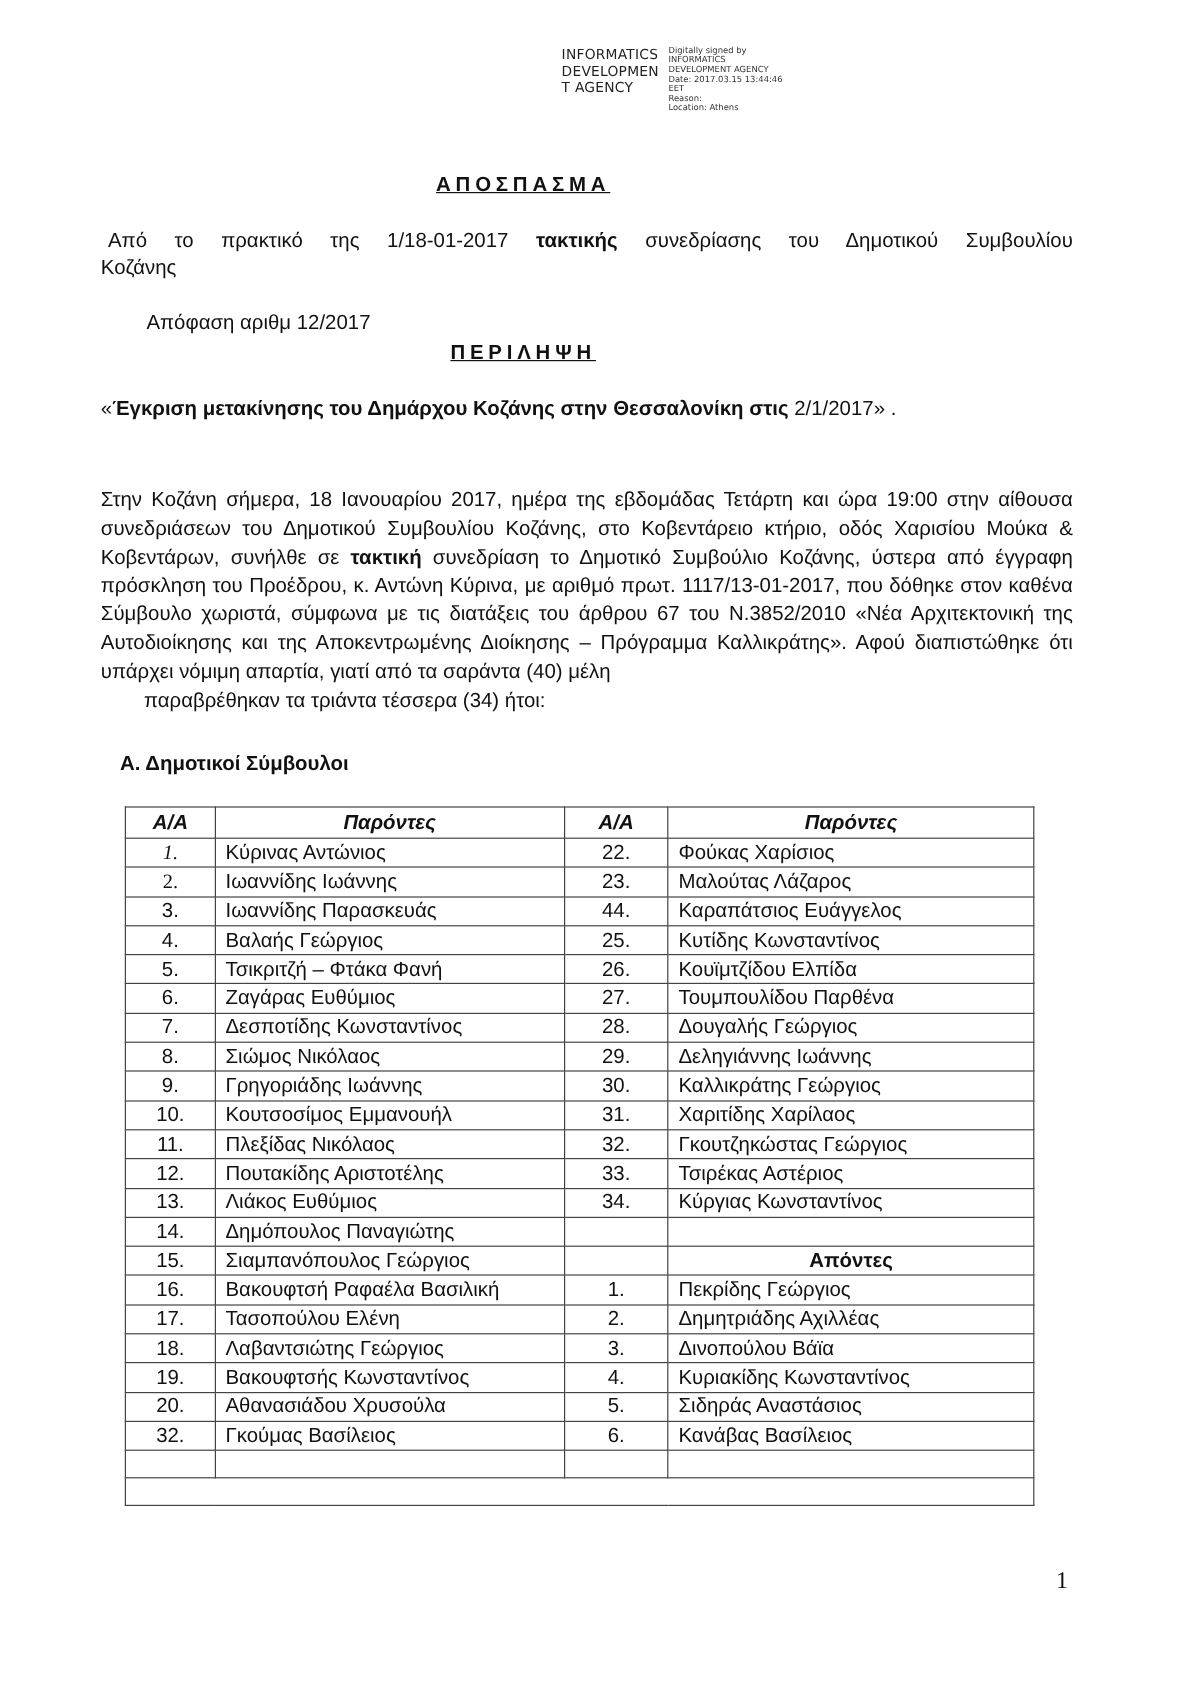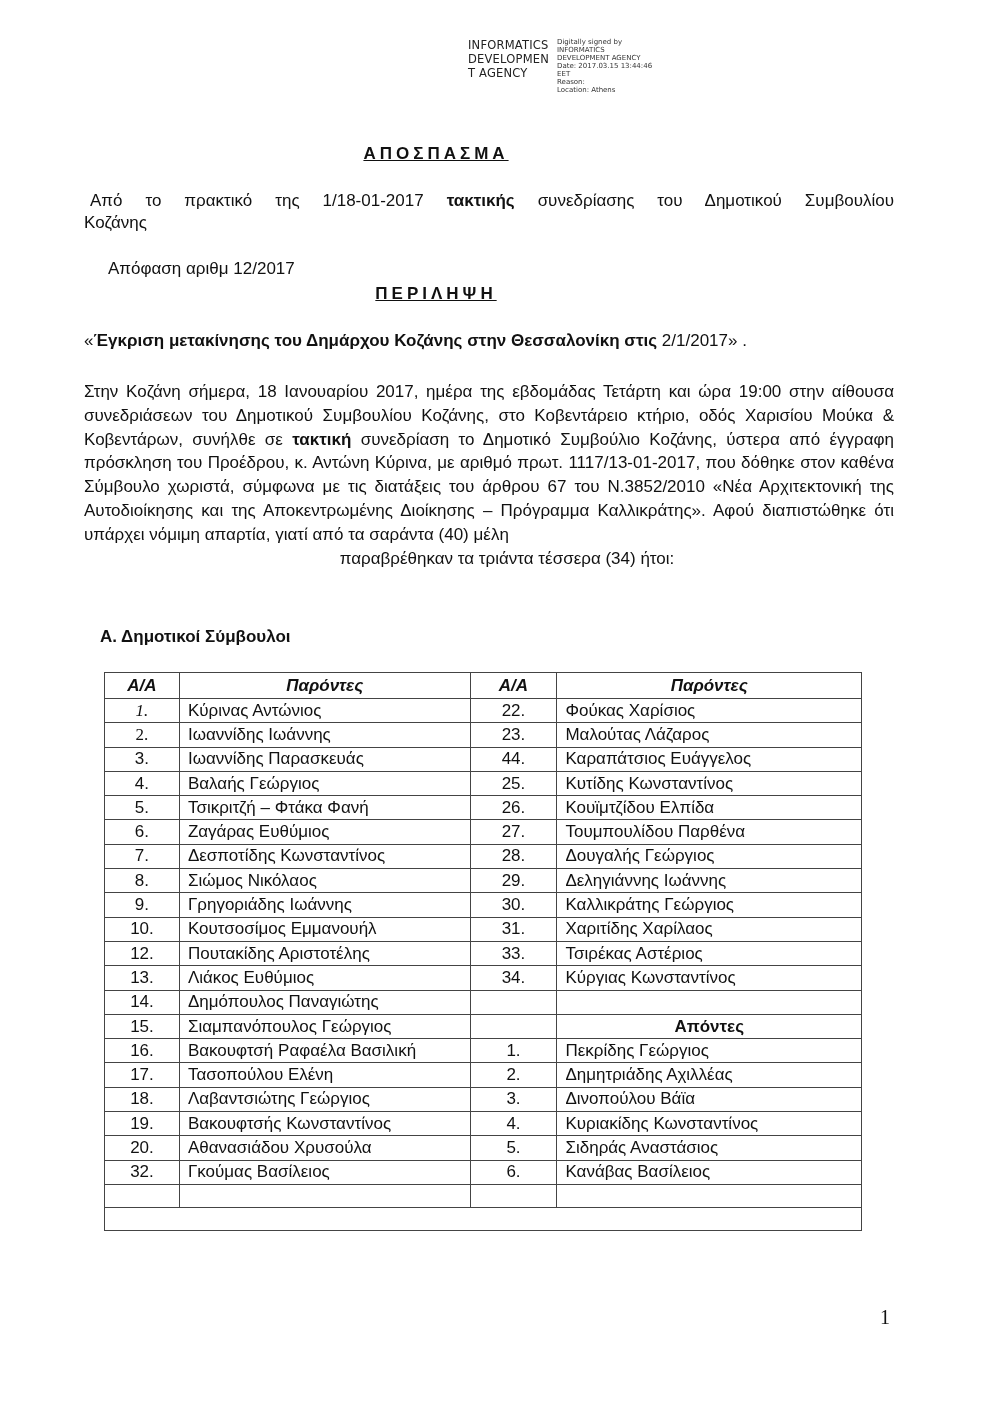--- a/index.html
+++ b/index.html
@@ -10,25 +10,25 @@
     .sig-org { font-family: "DejaVu Sans", sans-serif; font-size: 11.5px; line-height: 14px; letter-spacing: 0.2px; color: #222; white-space: pre; }
     .sig-details { font-family: "DejaVu Sans", sans-serif; font-size: 7px; line-height: 8px; color: #333; padding-top: 0px; }
 
     .title { position: absolute; left: 0; width: 872px; text-align: center; font-weight: bold; text-decoration: underline; letter-spacing: 4px; font-size: 17px; }
     .t-apospasma { top: 144px; }
     .t-perilipsi { top: 284px; }
 
     .p { position: absolute; font-size: 17px; line-height: 22px; }
     .intro { left: 84px; top: 190px; width: 810px; text-align: justify; text-align-last: left; }
     .intro .first { display: block; text-align: justify; text-align-last: justify; padding-left: 6px; }
-    .decision { left: 108px; top: 258px; }
+    .decision { left: 122px; top: 258px; }
     .subject { left: 84px; top: 330px; }
     .subject b { font-weight: bold; }
-    .body-text { left: 84px; top: 380px; width: 810px; text-align: justify; line-height: 23.8px; }
-    .body-text .lastline { text-align: center; margin-left: 36px; }
+    .body-text { left: 84px; top: 405px; width: 810px; text-align: justify; line-height: 23.8px; }
+    .body-text .lastline { text-align: left; margin-left: 36px; }
     .section { left: 100px; top: 626px; font-weight: bold; font-size: 17px; }
 
     table.members { position: absolute; left: 104px; top: 672px; width: 758px; border-collapse: collapse; font-size: 17px; }
     table.members td, table.members th { border: 1px solid #444; height: 24.3px; padding: 0 8px; vertical-align: middle; line-height: 20px; }
     table.members th { font-weight: bold; font-style: italic; text-align: center; height: 26px; }
     col.c1 { width: 75px; } col.c2 { width: 291px; } col.c3 { width: 87px; } col.c4 { width: 305px; }
     td.num { text-align: center; }
     td.num.serif { font-family: "Liberation Serif", serif; font-style: italic; }
     td.num.serif2 { font-family: "Liberation Serif", serif; }
     td.absent-hdr { text-align: center; font-weight: bold; }
@@ -144,20 +144,26 @@
         <td class="num">30.</td>
         <td>Καλλικράτης Γεώργιος</td>
       </tr>
       <tr>
         <td class="num">10.</td>
         <td>Κουτσοσίμος Εμμανουήλ</td>
         <td class="num">31.</td>
         <td>Χαριτίδης Χαρίλαος</td>
       </tr>
       <tr>
+        <td class="num">11.</td>
+        <td>Πλεξίδας Νικόλαος</td>
+        <td class="num">32.</td>
+        <td>Γκουτζηκώστας Γεώργιος</td>
+      </tr>
+      <tr>
         <td class="num">12.</td>
         <td>Πουτακίδης Αριστοτέλης</td>
         <td class="num">33.</td>
         <td>Τσιρέκας Αστέριος</td>
       </tr>
       <tr>
         <td class="num">13.</td>
         <td>Λιάκος Ευθύμιος</td>
         <td class="num">34.</td>
         <td>Κύργιας Κωνσταντίνος</td>

